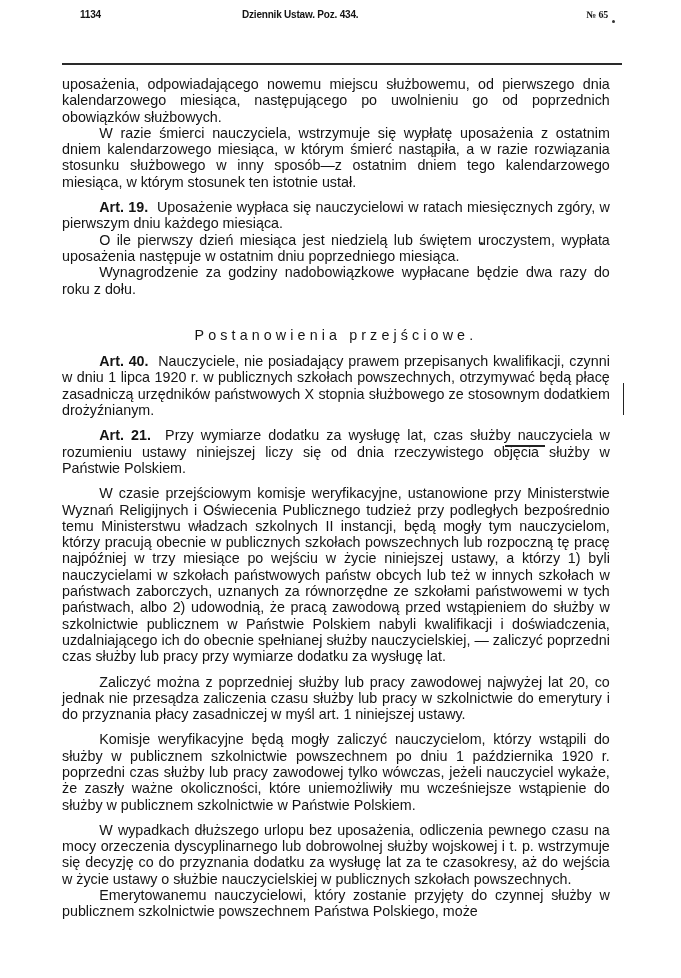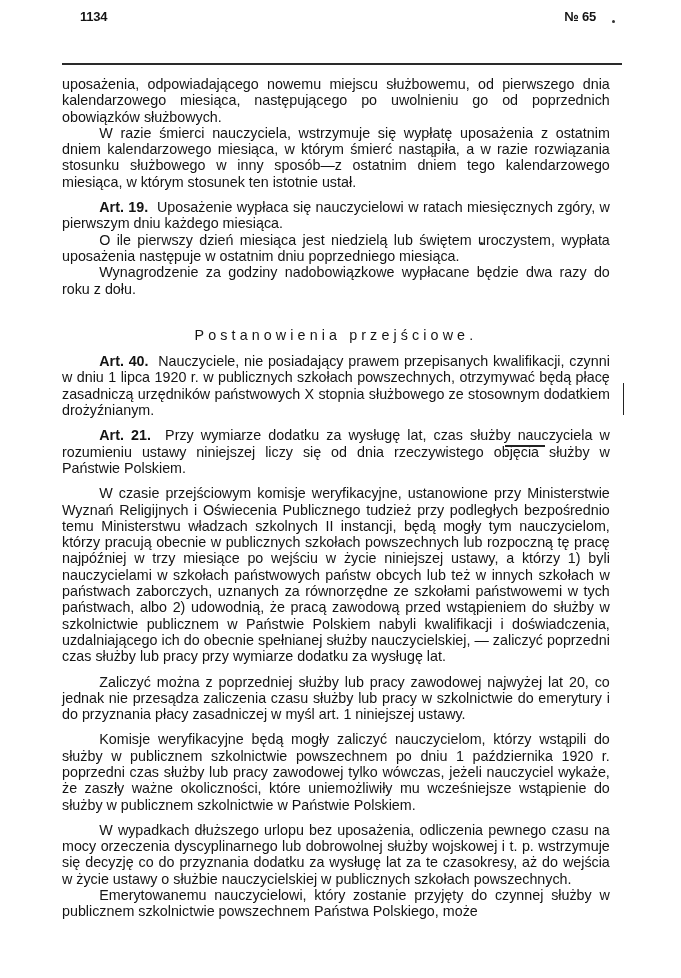--- a/index.html
+++ b/index.html
@@ -1,42 +1,43 @@
 <!DOCTYPE html>
 <html><head>
 <meta charset="utf-8">
 <style>
   html, body { margin: 0; padding: 0; background: #ffffff; }
   body { width: 681px; height: 978px; overflow: hidden; position: relative;
          font-family: "Liberation Sans Narrow", "Liberation Sans", sans-serif; color: #141414; }
   .page { position: absolute; left: 0; top: 0; width: 681px; height: 978px; }
   .hdr { position: absolute; top: 9px; left: 62px; width: 558px; height: 24px;
-         font-size: 13px; font-weight: bold; letter-spacing: -0.2px; }
+         font-size: 10px; font-weight: bold; letter-spacing: -0.2px; }
   .hdr .pg { position: absolute; left: 18px; top: 0; }
   .hdr .title { position: absolute; left: 180px; top: 0; }
-  .hdr .num { position: absolute; right: 24px; top: 0; }
+  .hdr .num { position: absolute; right: 12px; top: 0; font-family: Liberation Serif, serif; }
   .rule { position: absolute; top: 63px; left: 62px; width: 560px; height: 2px; background: #2a2a2a; }
   .body { position: absolute; top: 76px; left: 62px; width: 559px;
           font-size: 14.6px; line-height: 16.3px; text-align: justify; transform: scaleX(0.98); transform-origin: left top; }
   .body p { margin: 0; text-indent: 0; }
   .body p.ind { text-indent: 38px; }
   .body p.gap { margin-top: 9px; }
   .body .art { font-weight: bold; }
   .section { text-align: center; letter-spacing: 4.2px; margin: 30px 0 10px 0 !important; font-size: 14.6px; }
   .mark { position: absolute; left: 623px; top: 383px; width: 1px; height: 32px; background: #222; }
   .over { position: absolute; left: 505px; top: 445px; width: 40px; height: 2px; background: #222; }
   .dot { position: absolute; width: 3px; height: 3px; background: #333; border-radius: 50%; }
 </style>
 </head>
 <body>
 
 <div class="page">
 
   <div class="hdr">
     <span class="pg">1134</span>
+    <span class="title">Dziennik Ustaw. Poz. 434.</span>
     <span class="num">№ 65</span>
   </div>
   <div class="rule"></div>
 
   <div class="body">
     <p>uposażenia, odpowiadającego nowemu miejscu służbowemu, od pierwszego dnia kalendarzowego miesiąca, następującego po uwolnieniu go od poprzednich obowiązków służbowych.</p>
     <p class="ind">W razie śmierci nauczyciela, wstrzymuje się wypłatę uposażenia z ostatnim dniem kalendarzowego miesiąca, w którym śmierć nastąpiła, a w razie rozwiązania stosunku służbowego w inny sposób—z ostatnim dniem tego kalendarzowego miesiąca, w którym stosunek ten istotnie ustał.</p>
 
     <p class="ind gap"><span class="art">Art. 19.</span>&nbsp; <span>Uposażenie wypłaca się nauczycielowi w ratach miesięcznych zgóry, w pierwszym dniu każdego miesiąca.</span></p>
     <p class="ind">O ile pierwszy dzień miesiąca jest niedzielą lub świętem uroczystem, wypłata uposażenia następuje w ostatnim dniu poprzedniego miesiąca.</p>

